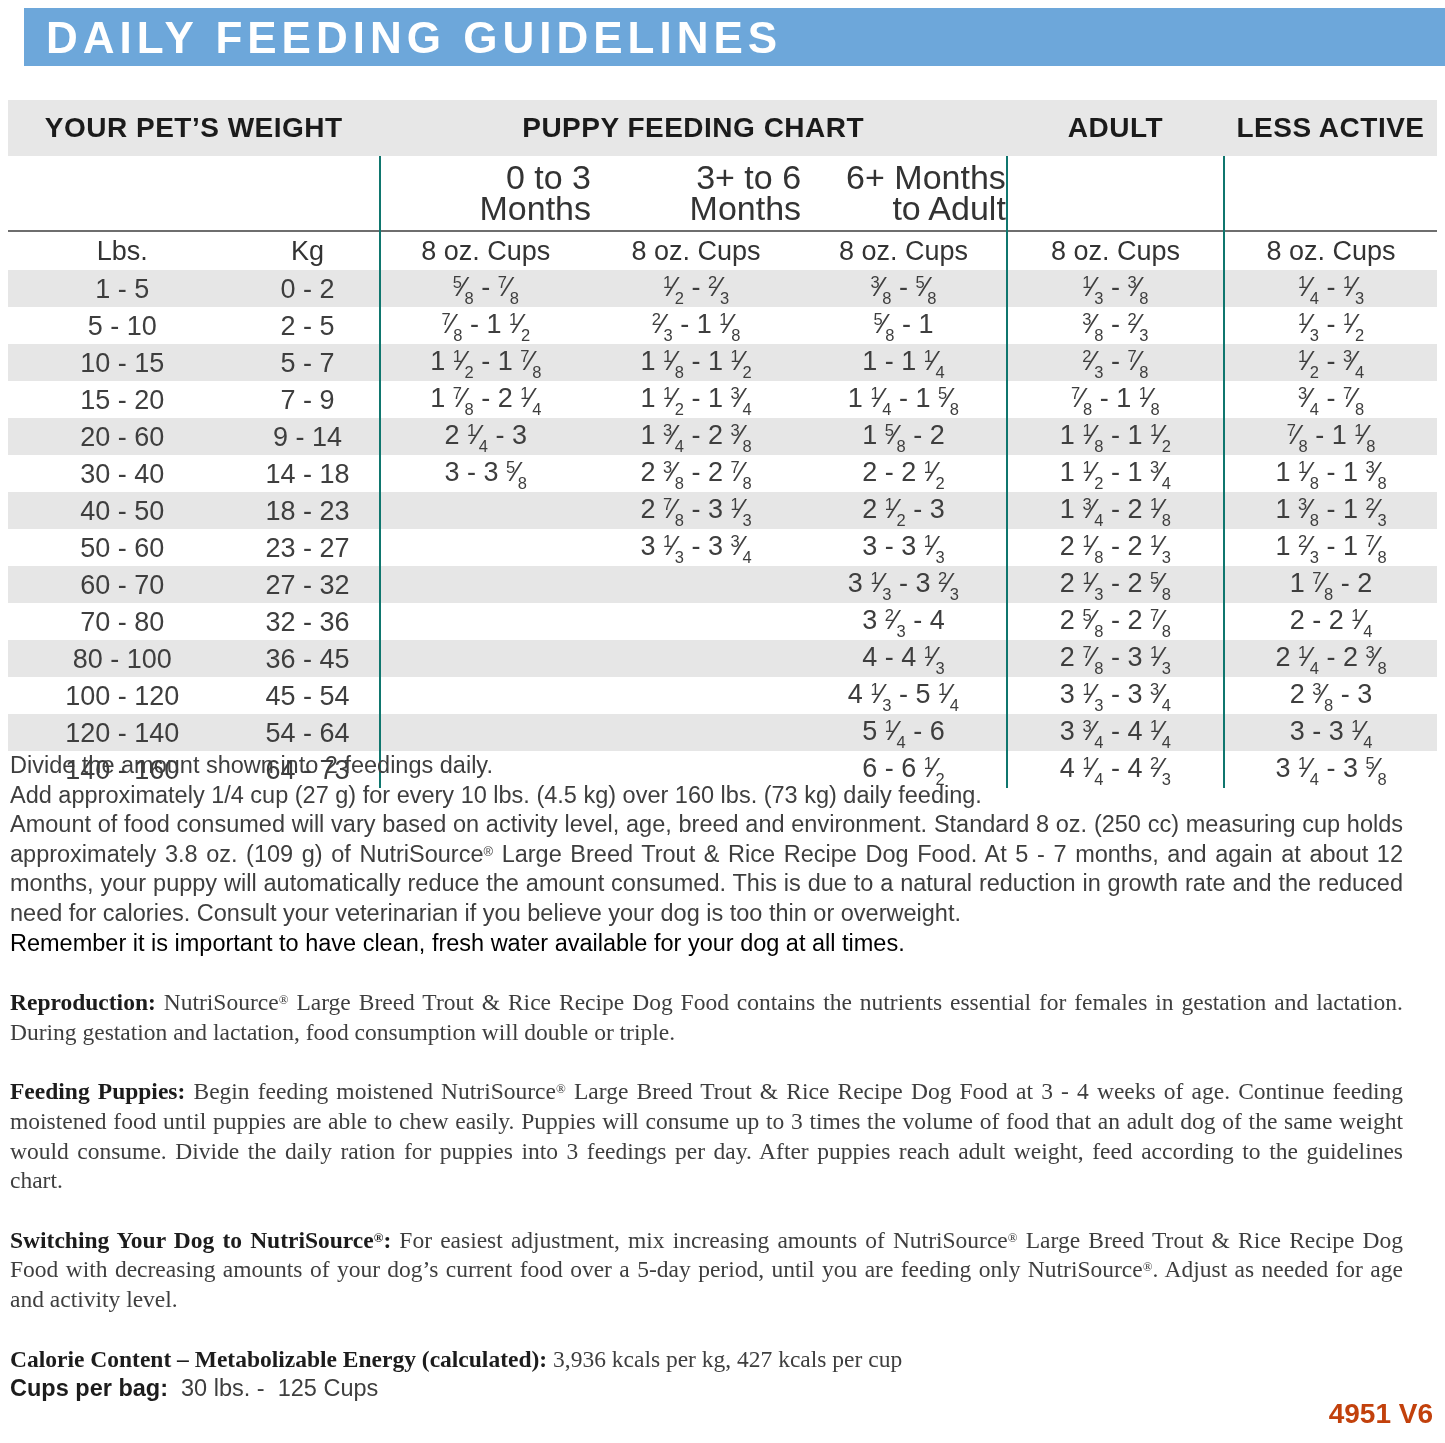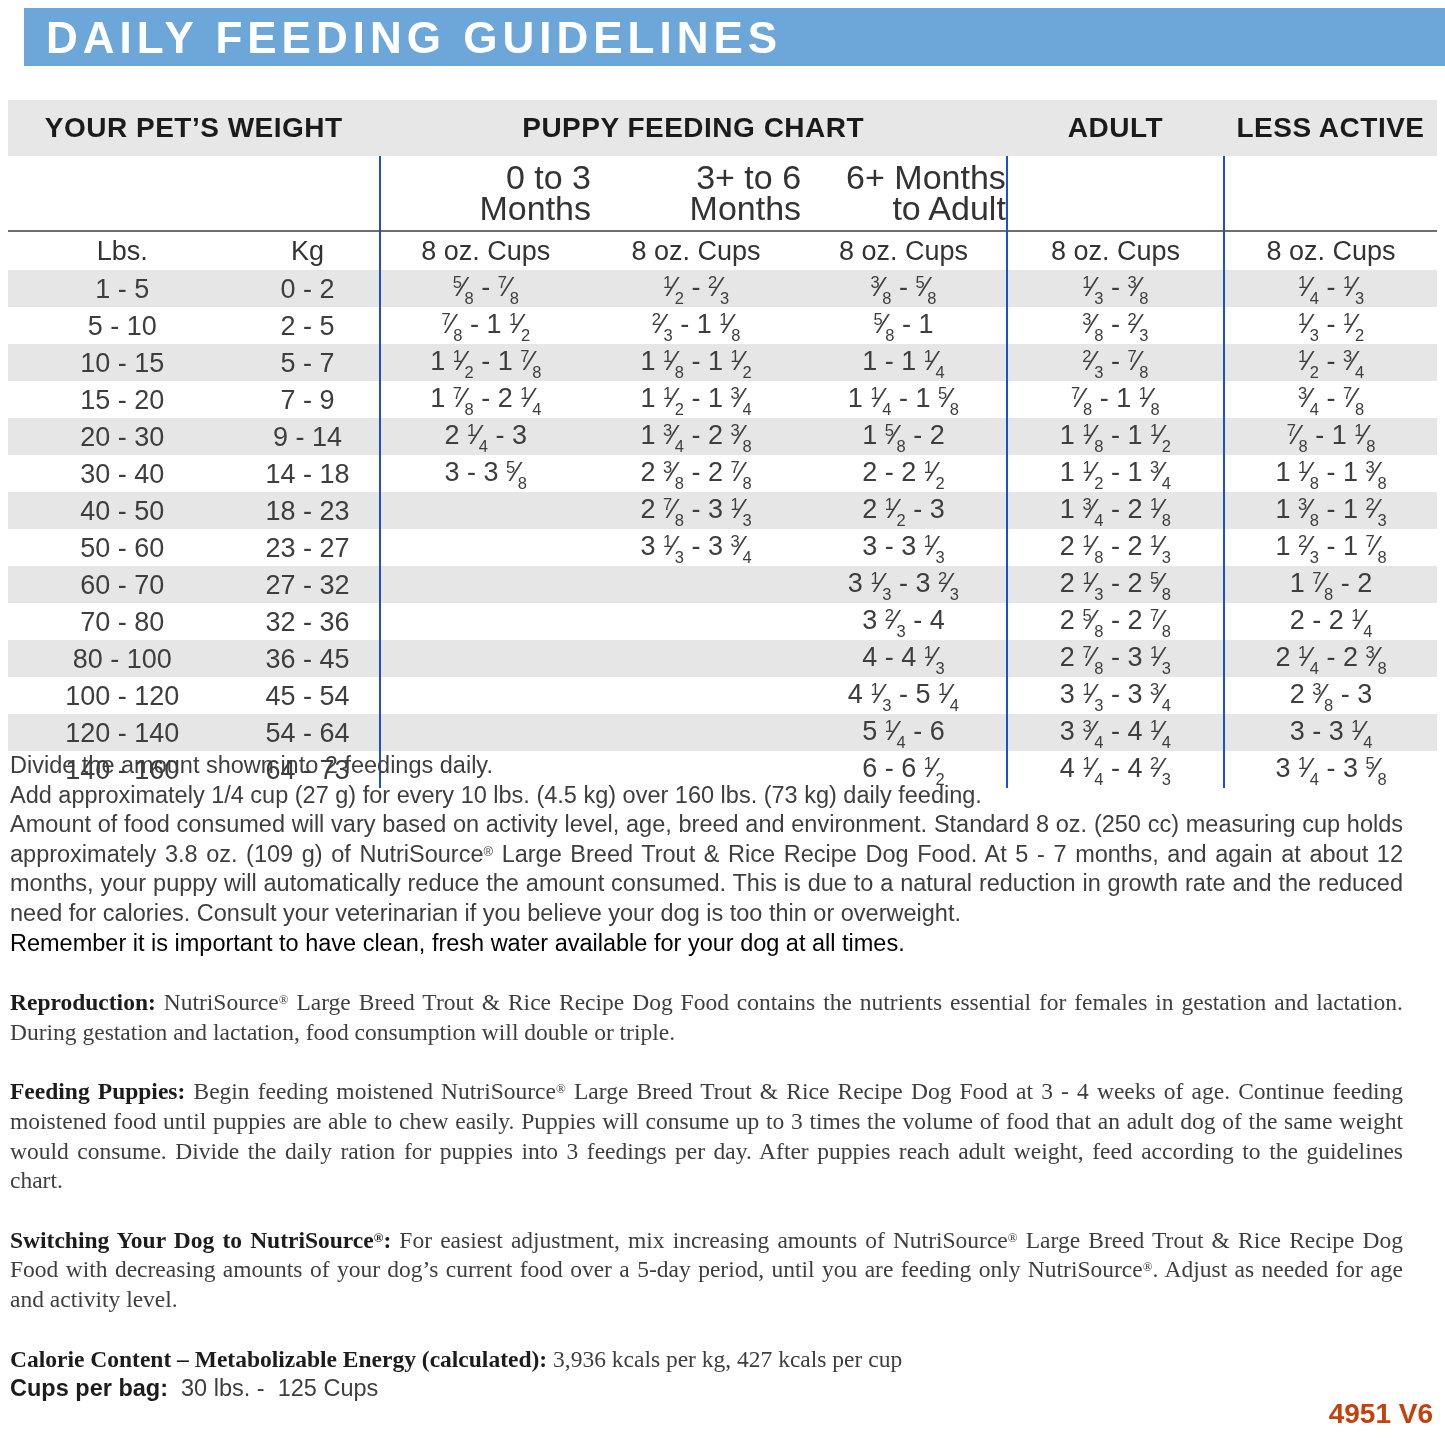--- a/index.html
+++ b/index.html
@@ -13,21 +13,21 @@
 
   
   .table-wrap{position:absolute;left:8px;top:100px;width:1429px;}
   table{width:100%;border-collapse:collapse;table-layout:fixed;color:#3e3e3e;}
   td,th{padding:0;text-align:center;vertical-align:middle;overflow:visible;}
   .group-row th{background:#e7e7e7;height:56px;font-size:28px;font-weight:bold;color:#1b1b1b;letter-spacing:0.5px;}
   .age-row td{height:74px;font-size:34px;line-height:31px;color:#333;text-align:right;}
   .units-row td{height:38px;font-size:27px;color:#333;border-top:2px solid #6e6e6e;}
   tbody td{height:34.5px;font-size:27px;line-height:34px;white-space:nowrap;}
   tbody tr.stripe{background:#e6e6e6;}
-  .vline{border-right:2px solid #1d4ed8;}
+  .vline{border-right:2px solid #0f766e;}
 
   
   .fr{display:inline;white-space:nowrap;}
   .fr .n{font-size:16.5px;position:relative;top:-8px;}
   .fr .sl{font-size:28px;margin:0 -1px;}
   .fr .d{font-size:16.5px;position:relative;top:8px;}
 
   
   .notes{position:absolute;left:10px;top:751px;width:1393px;color:#3e3e3e;}
   .notes p{margin:0;font-size:23.5px;line-height:29.6px;}
@@ -113,21 +113,21 @@
           <tr>
             <td>15 - 20</td>
             <td class="vline">7 - 9</td>
             <td>1 <span class="fr"><span class="n">7</span><span class="sl">⁄</span><span class="d">8</span></span> - 2 <span class="fr"><span class="n">1</span><span class="sl">⁄</span><span class="d">4</span></span></td>
             <td>1 <span class="fr"><span class="n">1</span><span class="sl">⁄</span><span class="d">2</span></span> - 1 <span class="fr"><span class="n">3</span><span class="sl">⁄</span><span class="d">4</span></span></td>
             <td class="vline">1 <span class="fr"><span class="n">1</span><span class="sl">⁄</span><span class="d">4</span></span> - 1 <span class="fr"><span class="n">5</span><span class="sl">⁄</span><span class="d">8</span></span></td>
             <td class="vline"><span class="fr"><span class="n">7</span><span class="sl">⁄</span><span class="d">8</span></span> - 1 <span class="fr"><span class="n">1</span><span class="sl">⁄</span><span class="d">8</span></span></td>
             <td><span class="fr"><span class="n">3</span><span class="sl">⁄</span><span class="d">4</span></span> - <span class="fr"><span class="n">7</span><span class="sl">⁄</span><span class="d">8</span></span></td>
           </tr>
           <tr class="stripe">
-            <td>20 - 30</td>
+            <td>20 - 60</td>
             <td class="vline">9 - 14</td>
             <td>2 <span class="fr"><span class="n">1</span><span class="sl">⁄</span><span class="d">4</span></span> - 3</td>
             <td>1 <span class="fr"><span class="n">3</span><span class="sl">⁄</span><span class="d">4</span></span> - 2 <span class="fr"><span class="n">3</span><span class="sl">⁄</span><span class="d">8</span></span></td>
             <td class="vline">1 <span class="fr"><span class="n">5</span><span class="sl">⁄</span><span class="d">8</span></span> - 2</td>
             <td class="vline">1 <span class="fr"><span class="n">1</span><span class="sl">⁄</span><span class="d">8</span></span> - 1 <span class="fr"><span class="n">1</span><span class="sl">⁄</span><span class="d">2</span></span></td>
             <td><span class="fr"><span class="n">7</span><span class="sl">⁄</span><span class="d">8</span></span> - 1 <span class="fr"><span class="n">1</span><span class="sl">⁄</span><span class="d">8</span></span></td>
           </tr>
           <tr>
             <td>30 - 40</td>
             <td class="vline">14 - 18</td>

